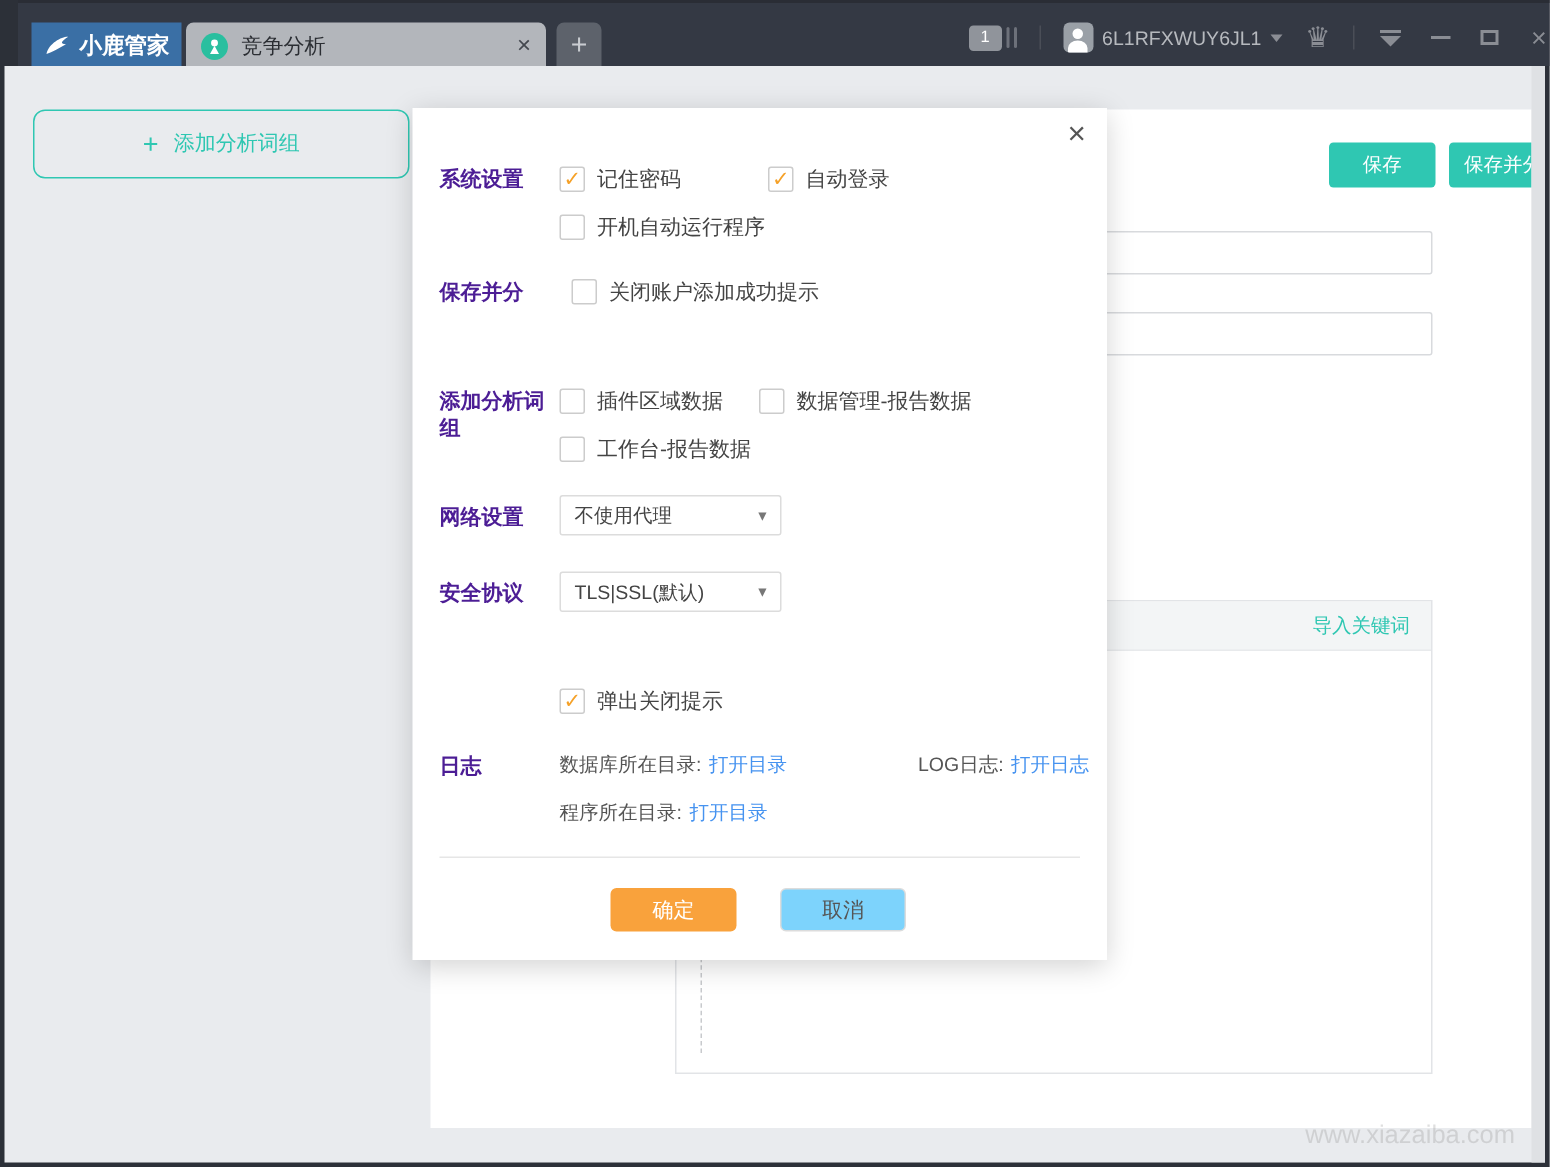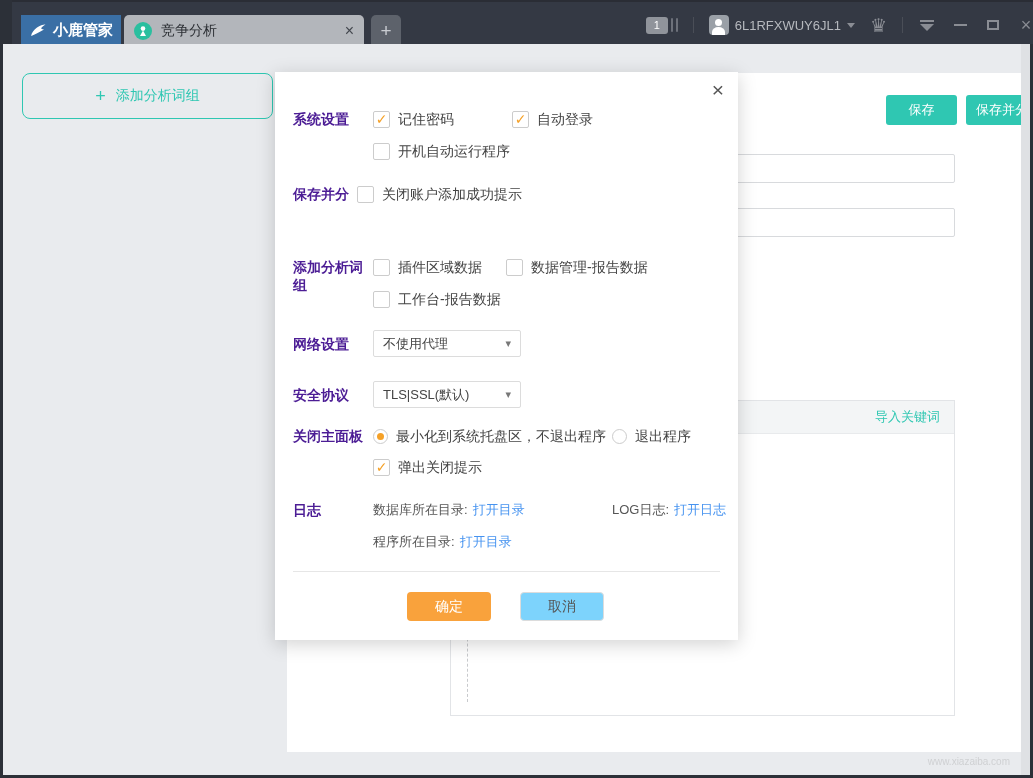--- a/index.html
+++ b/index.html
@@ -48,21 +48,21 @@
   .input-1 { top:81px; }
   .input-2 { top:135px; }
   .kw-panel { position:absolute; left:163px; top:327px; width:505px; height:316px; border:1px solid #e2e4e7; background:#fff; }
   .kw-head { height:33px; background:#f3f5f6; border-bottom:1px solid #e8eaec; display:flex; align-items:center; justify-content:flex-end; padding:0 14px; }
   .kw-import { color:#2fc7b2; font-size:13px; text-decoration:none; cursor:pointer; }
   .kw-body { position:relative; height:282px; }
   .kw-guide { position:absolute; left:16px; top:8px; bottom:14px; border-left:1px dashed #c8cacd; }
 
   .watermark { position:absolute; right:20px; bottom:8px; text-align:center; color:rgba(140,140,140,0.28); pointer-events:none; }
   .watermark .wm-title { font-size:46px; font-weight:bold; letter-spacing:4px; }
-  .watermark .wm-url { font-size:10px; margin-top:-4px; }
+  .watermark .wm-url { font-size:17px; margin-top:-4px; }
 
   
   .dialog { position:absolute; left:275px; top:72px; width:463px; height:568px; background:#fff; box-shadow:0 4px 18px rgba(0,0,0,0.18); z-index:10; }
   .dlg-close { position:absolute; right:14px; top:7px; font-size:21px; color:#555; cursor:pointer; line-height:1; }
   .row { position:absolute; left:0; width:463px; height:18px; }
   .row-label { position:absolute; left:18px; top:0; width:78px; font-size:14px; font-weight:bold; color:#4c1d95; line-height:18px; }
   .ctl { position:absolute; top:0; display:flex; align-items:center; gap:8px; font-size:14px; color:#444; line-height:18px; cursor:pointer; }
   .box { width:17px; height:17px; border:1px solid #ccc; border-radius:2px; background:#fff; display:flex; align-items:center; justify-content:center; }
   .box .mark { color:#f5a128; font-size:14px; font-weight:bold; line-height:1; display:none; }
   .cb.on .box .mark { display:block; }
@@ -193,21 +193,21 @@
     </div>
     <div class="row r2">
       <label class="ctl cb" style="left:98px">
         <span class="box"></span>
         <span>开机自动运行程序</span>
       </label>
     </div>
 
     <div class="row r3">
       <span class="row-label">保存并分</span>
-      <label class="ctl cb" style="left:82px">
+      <label class="ctl cb" style="left:106px">
         <span class="box"></span>
         <span>关闭账户添加成功提示</span>
       </label>
     </div>
 
     <div class="row r5">
       <span class="row-label">添加分析词组</span>
       <label class="ctl cb" style="left:98px">
         <span class="box"></span>
         <span>插件区域数据</span>
@@ -233,33 +233,20 @@
     </div>
 
     <div class="row r8">
       <span class="row-label">安全协议</span>
       <div class="select" style="left:98px">
         <span>TLS|SSL(默认)</span>
         <span class="sel-caret">▾</span>
       </div>
     </div>
 
-    <div class="row r9">
-      <span class="row-label">关闭主面板</span>
-      <label class="ctl rd on" style="left:98px">
-        <span class="rdot">
-            <span class="dot"></span>
-          </span>
-        <span>最小化到系统托盘区，不退出程序</span>
-      </label>
-      <label class="ctl rd" style="left:337px">
-        <span class="rdot"></span>
-        <span>退出程序</span>
-      </label>
-    </div>
     <div class="row r10">
       <label class="ctl cb on" style="left:98px">
         <span class="box">
             <span class="mark">✓</span>
           </span>
         <span>弹出关闭提示</span>
       </label>
     </div>
 
     <div class="row r11">

